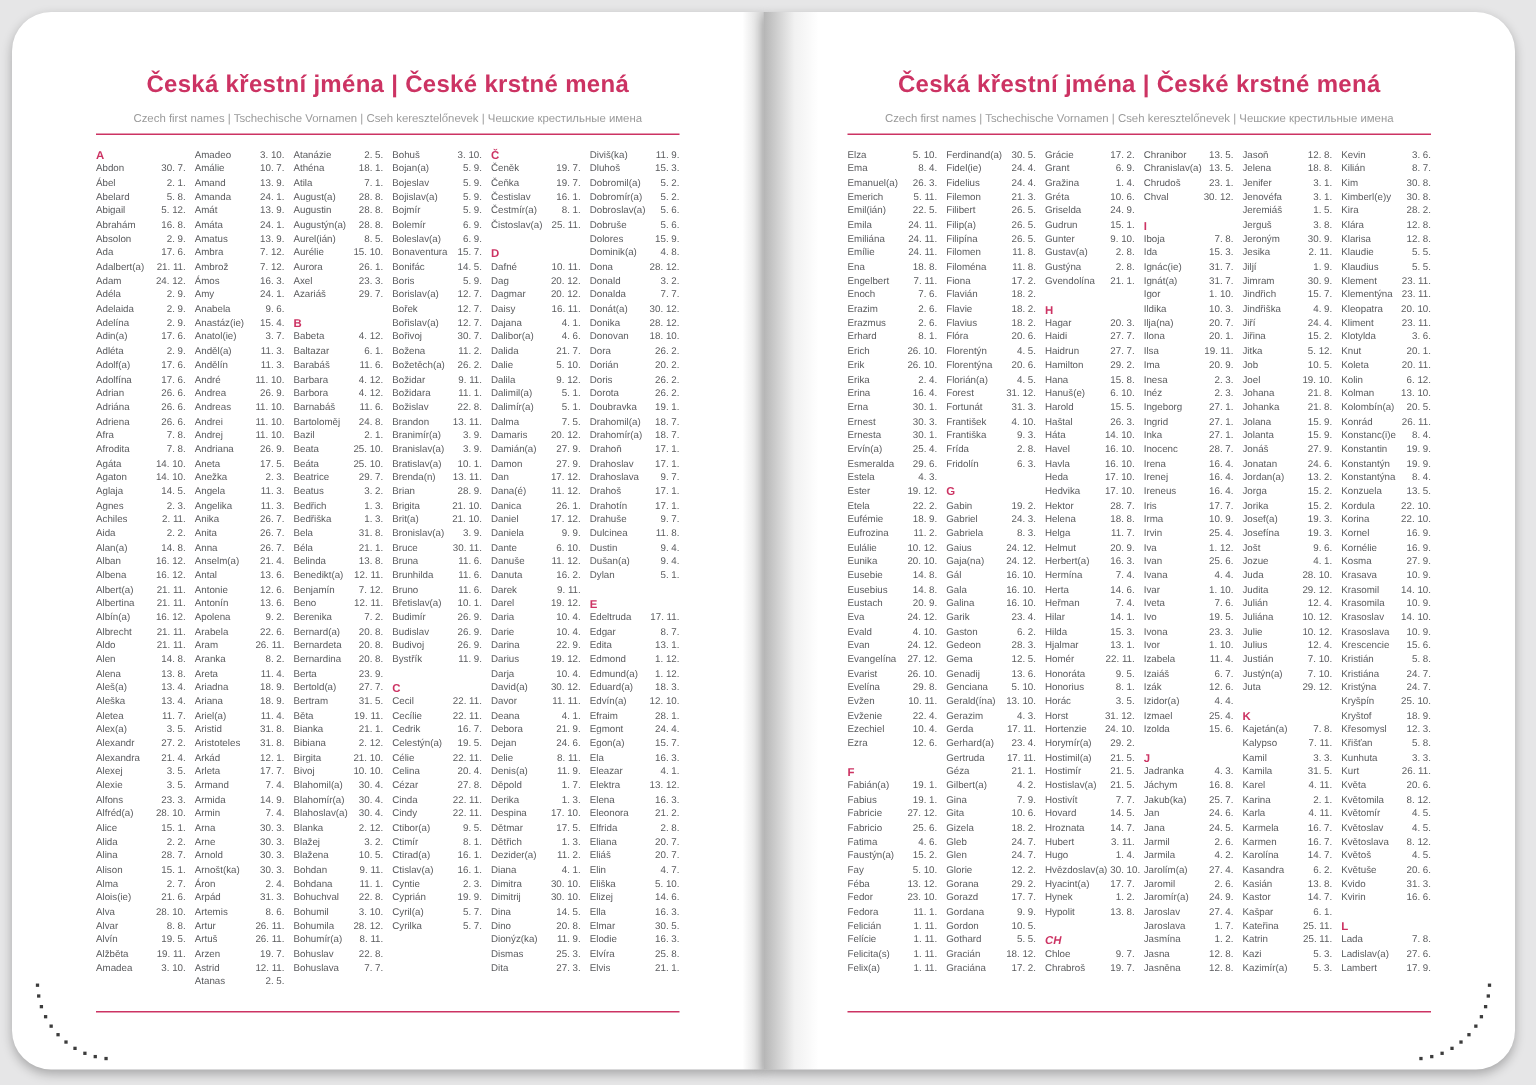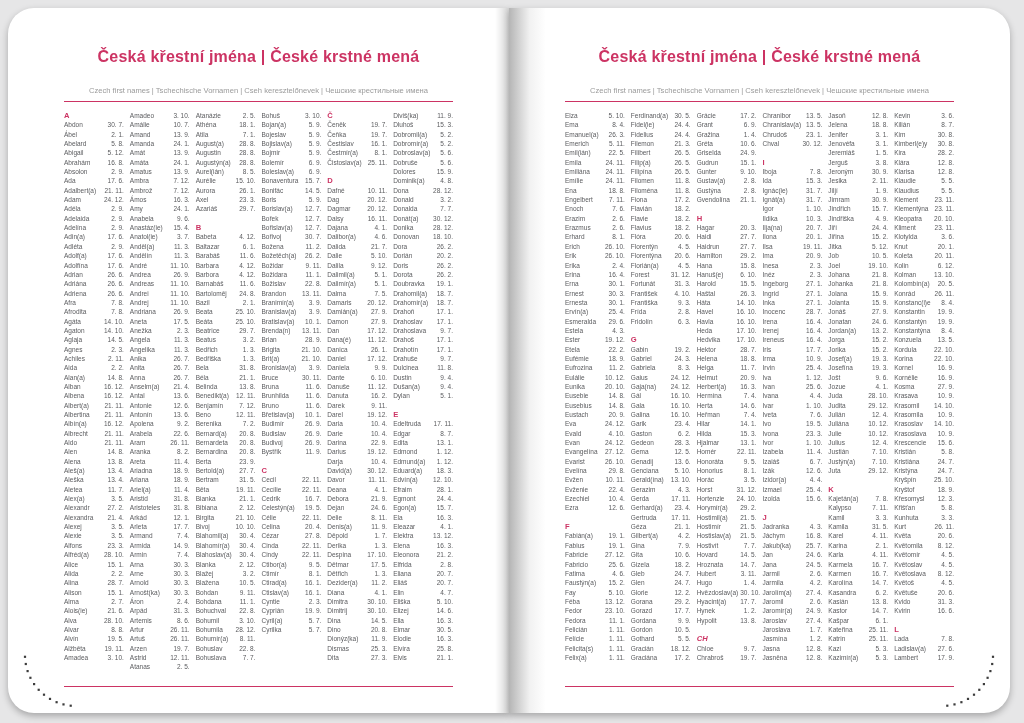--- a/index.html
+++ b/index.html
@@ -30,21 +30,21 @@
   .page-inner{
     position:relative;height:100%;
     padding:40px 56px 0 56px;box-sizing:border-box;
   }
   .title{
     margin:0;text-align:center;
     font-size:16px;line-height:18px;font-weight:bold;
     letter-spacing:0.2px;
   }
   .subtitle{
-    margin-top:20px;text-align:center;
+    margin-top:8px;text-align:center;
     font-size:7.6px;line-height:9px;color:#9a9a9a;
   }
   .rule{height:0;border-top:1.2px solid #cc3363;margin-top:6px;}
   .cols{
     display:flex;gap:6px;
     margin-top:9px;height:563px;overflow:hidden;
   }
   .col{flex:1 1 0;min-width:0;}
   .row{
     display:flex;justify-content:space-between;

